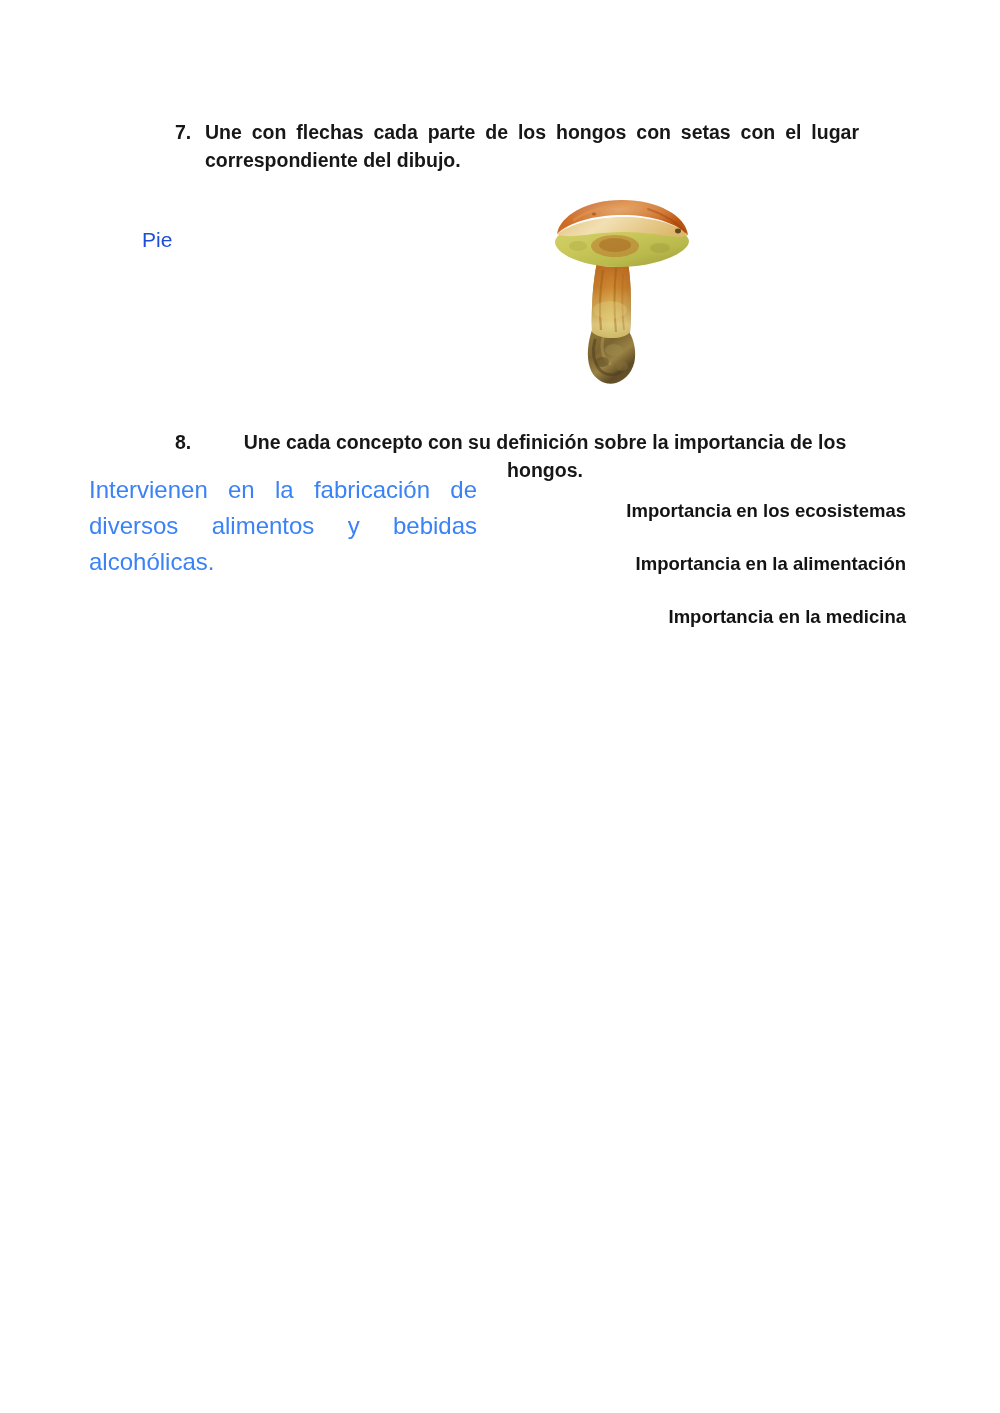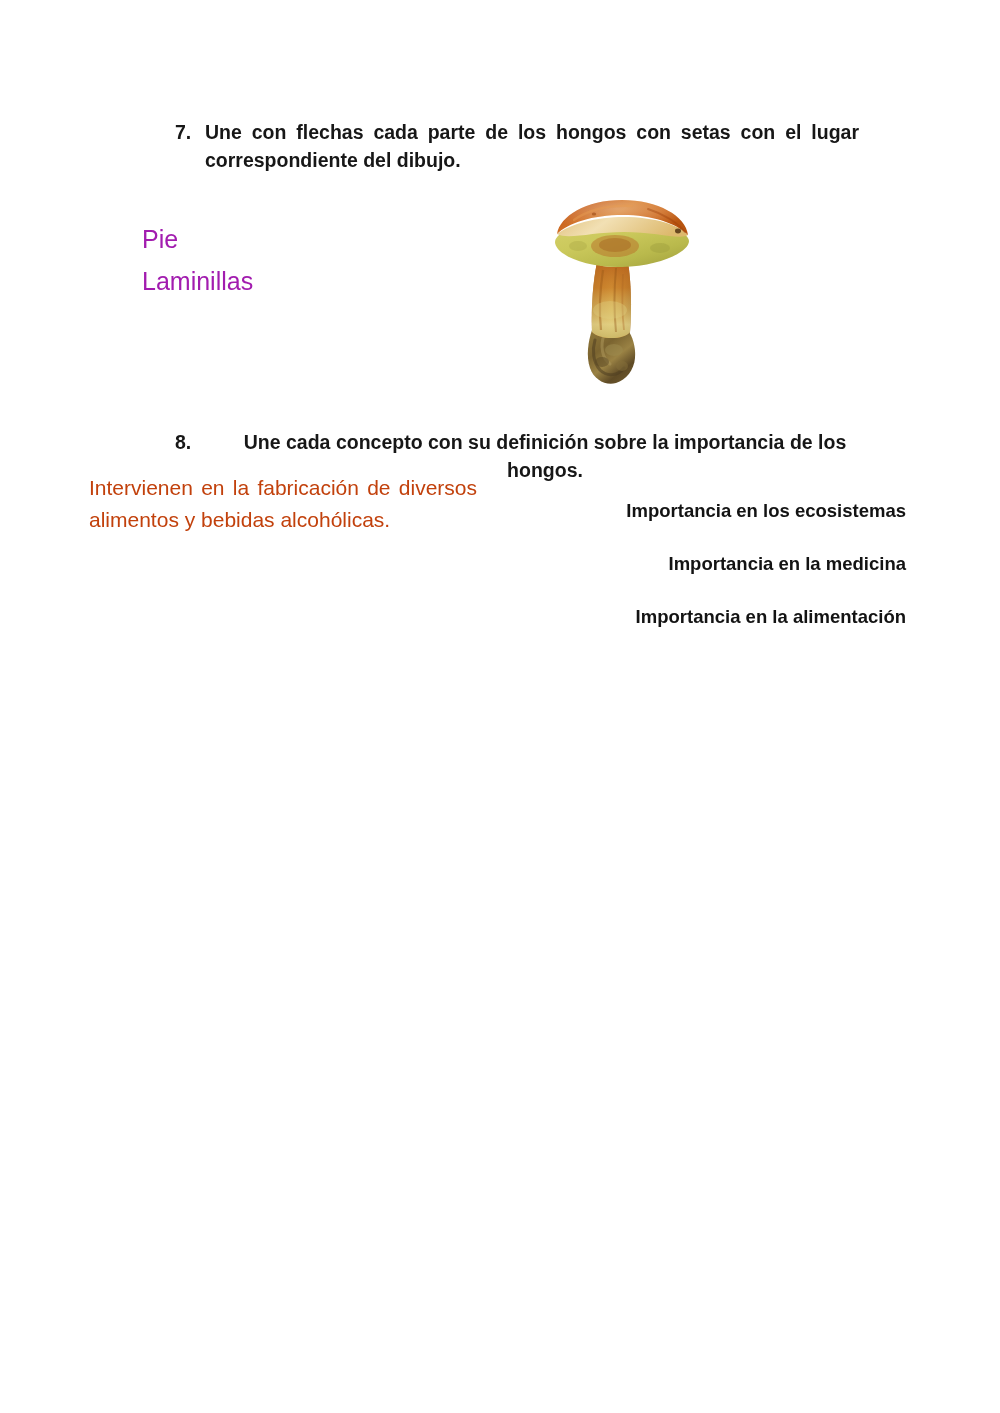--- a/index.html
+++ b/index.html
@@ -55,23 +55,23 @@
   #ex8 .ex-text { text-align: center; }
 
   
   #parts-list {
     position: absolute;
     left: 142px;
     top: 218px;
     width: 230px;
   }
   .part-item {
-    font-size: 25px;
+    font-size: 21px;
     line-height: 1;
-    color: #a21caf;
+    color: #1d4ed8;
     height: 42px;
     display: flex;
     align-items: center;
   }
 
   
   #mushroom-figure {
     position: absolute;
     left: 548px;
     top: 190px;
@@ -81,23 +81,23 @@
   #mushroom-svg { display: block; width: 150px; height: 200px; }
 
   
   #definitions-column {
     position: absolute;
     left: 89px;
     top: 472px;
     width: 403px;
   }
   .definition-item {
-    font-size: 21px;
+    font-size: 24px;
     line-height: 1.5;
-    color: #c2410c;
+    color: #3b82f6;
     text-align: justify;
     text-justify: inter-word;
     margin: 0 15px 0 0;
   }
 
   #concepts-column {
     position: absolute;
     left: 556px;
     top: 485px;
     width: 350px;
@@ -119,21 +119,20 @@
 
 <div id="page">
 
   <div id="ex7" class="exercise ex-heading">
     <span class="ex-num">7.</span>
     <span class="ex-text">Une con flechas cada parte de los hongos con setas con el lugar correspondiente del dibujo.</span>
   </div>
 
   <div id="parts-list">
     <div class="part-item">Pie</div>
-    <div class="part-item">Laminillas</div>
   </div>
 
   <div id="mushroom-figure">
     <svg id="mushroom-svg" viewBox="0 0 150 200" xmlns="http://www.w3.org/2000/svg">
       <defs>
         <linearGradient id="capTop" x1="0" y1="0" x2="1" y2="0.45">
           <stop offset="0%" stop-color="#b9500f"></stop>
           <stop offset="22%" stop-color="#c8601c"></stop>
           <stop offset="52%" stop-color="#d9802e"></stop>
           <stop offset="78%" stop-color="#cf6d21"></stop>
@@ -222,17 +221,17 @@
     <span class="ex-num">8.</span>
     <span class="ex-text">Une cada concepto con su definición sobre la importancia de los hongos.</span>
   </div>
 
   <div id="definitions-column">
     <p class="definition-item">Intervienen en la fabricación de diversos alimentos y bebidas alcohólicas.</p>
   </div>
 
   <div id="concepts-column">
     <div class="concept-item">Importancia en los ecosistemas</div>
+    <div class="concept-item">Importancia en la alimentación</div>
     <div class="concept-item">Importancia en la medicina</div>
-    <div class="concept-item">Importancia en la alimentación</div>
   </div>
 
 </div>
 
 </body></html>

